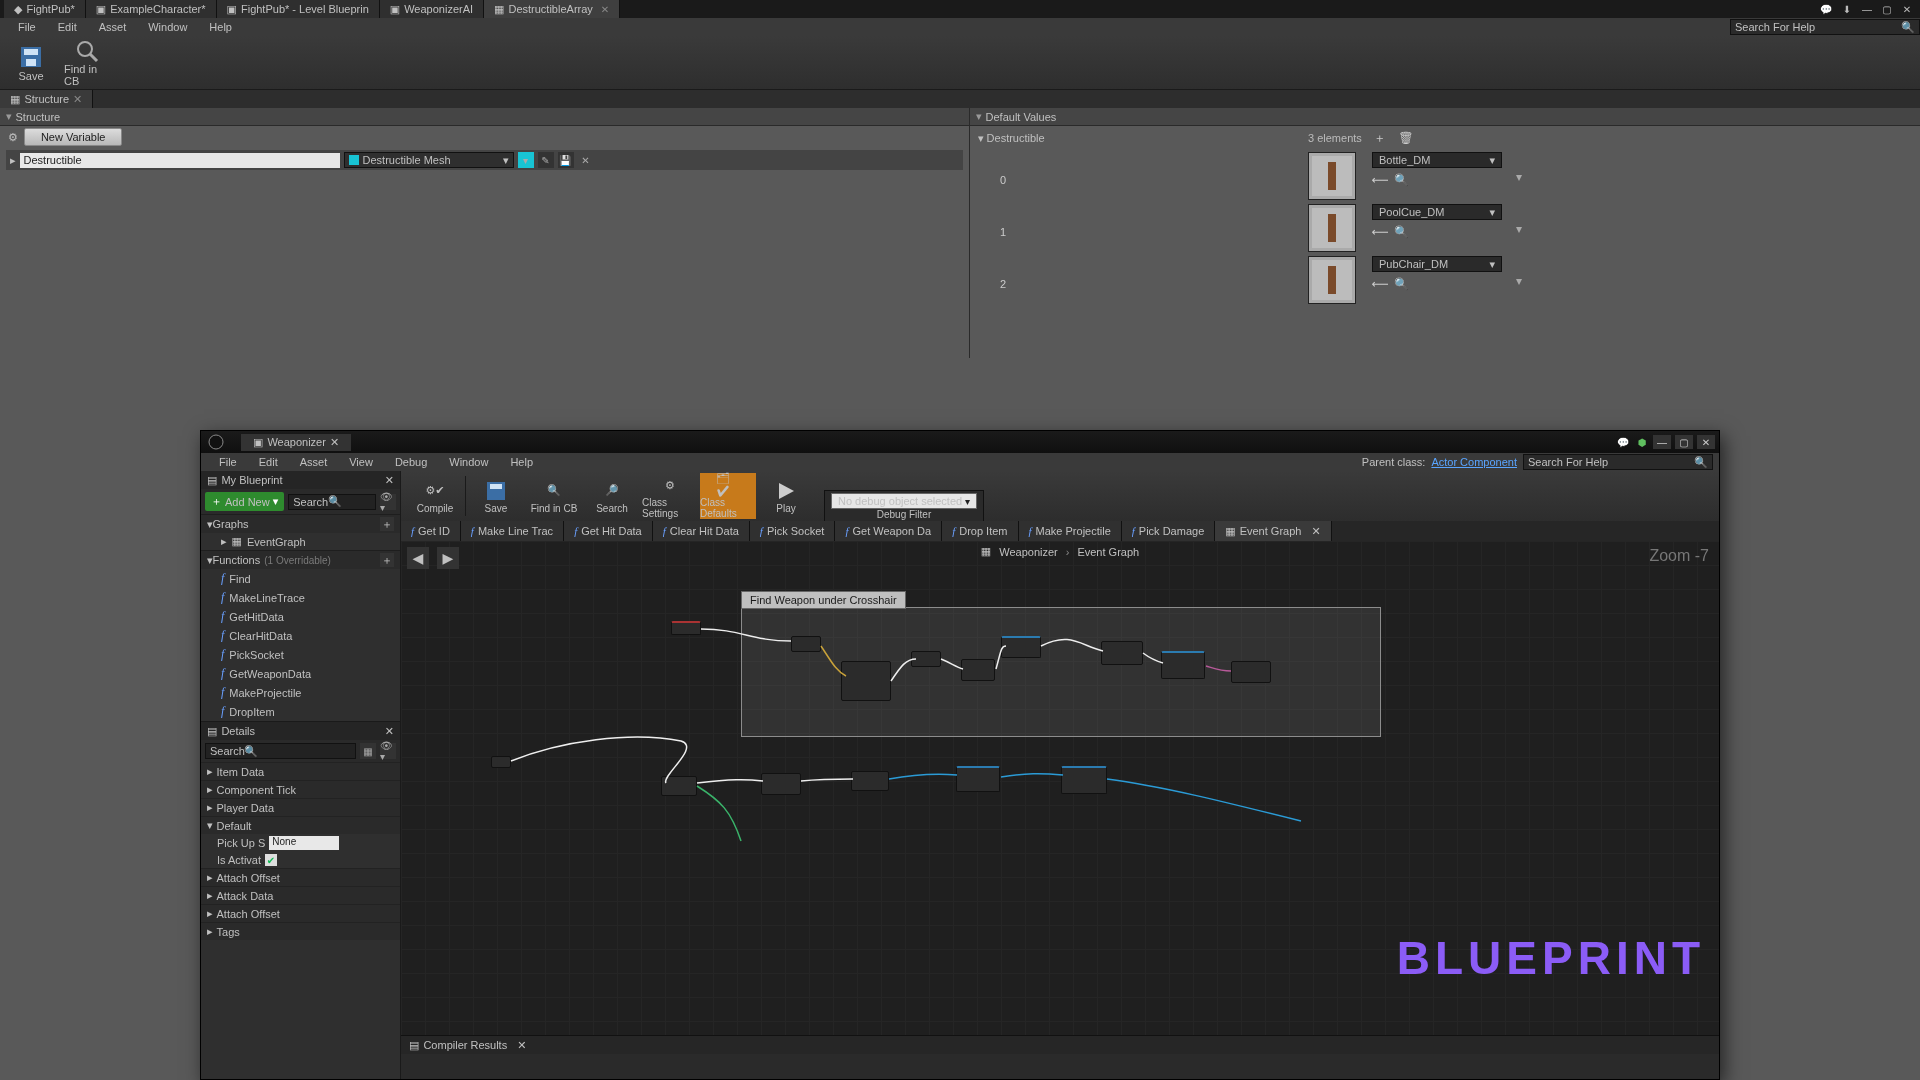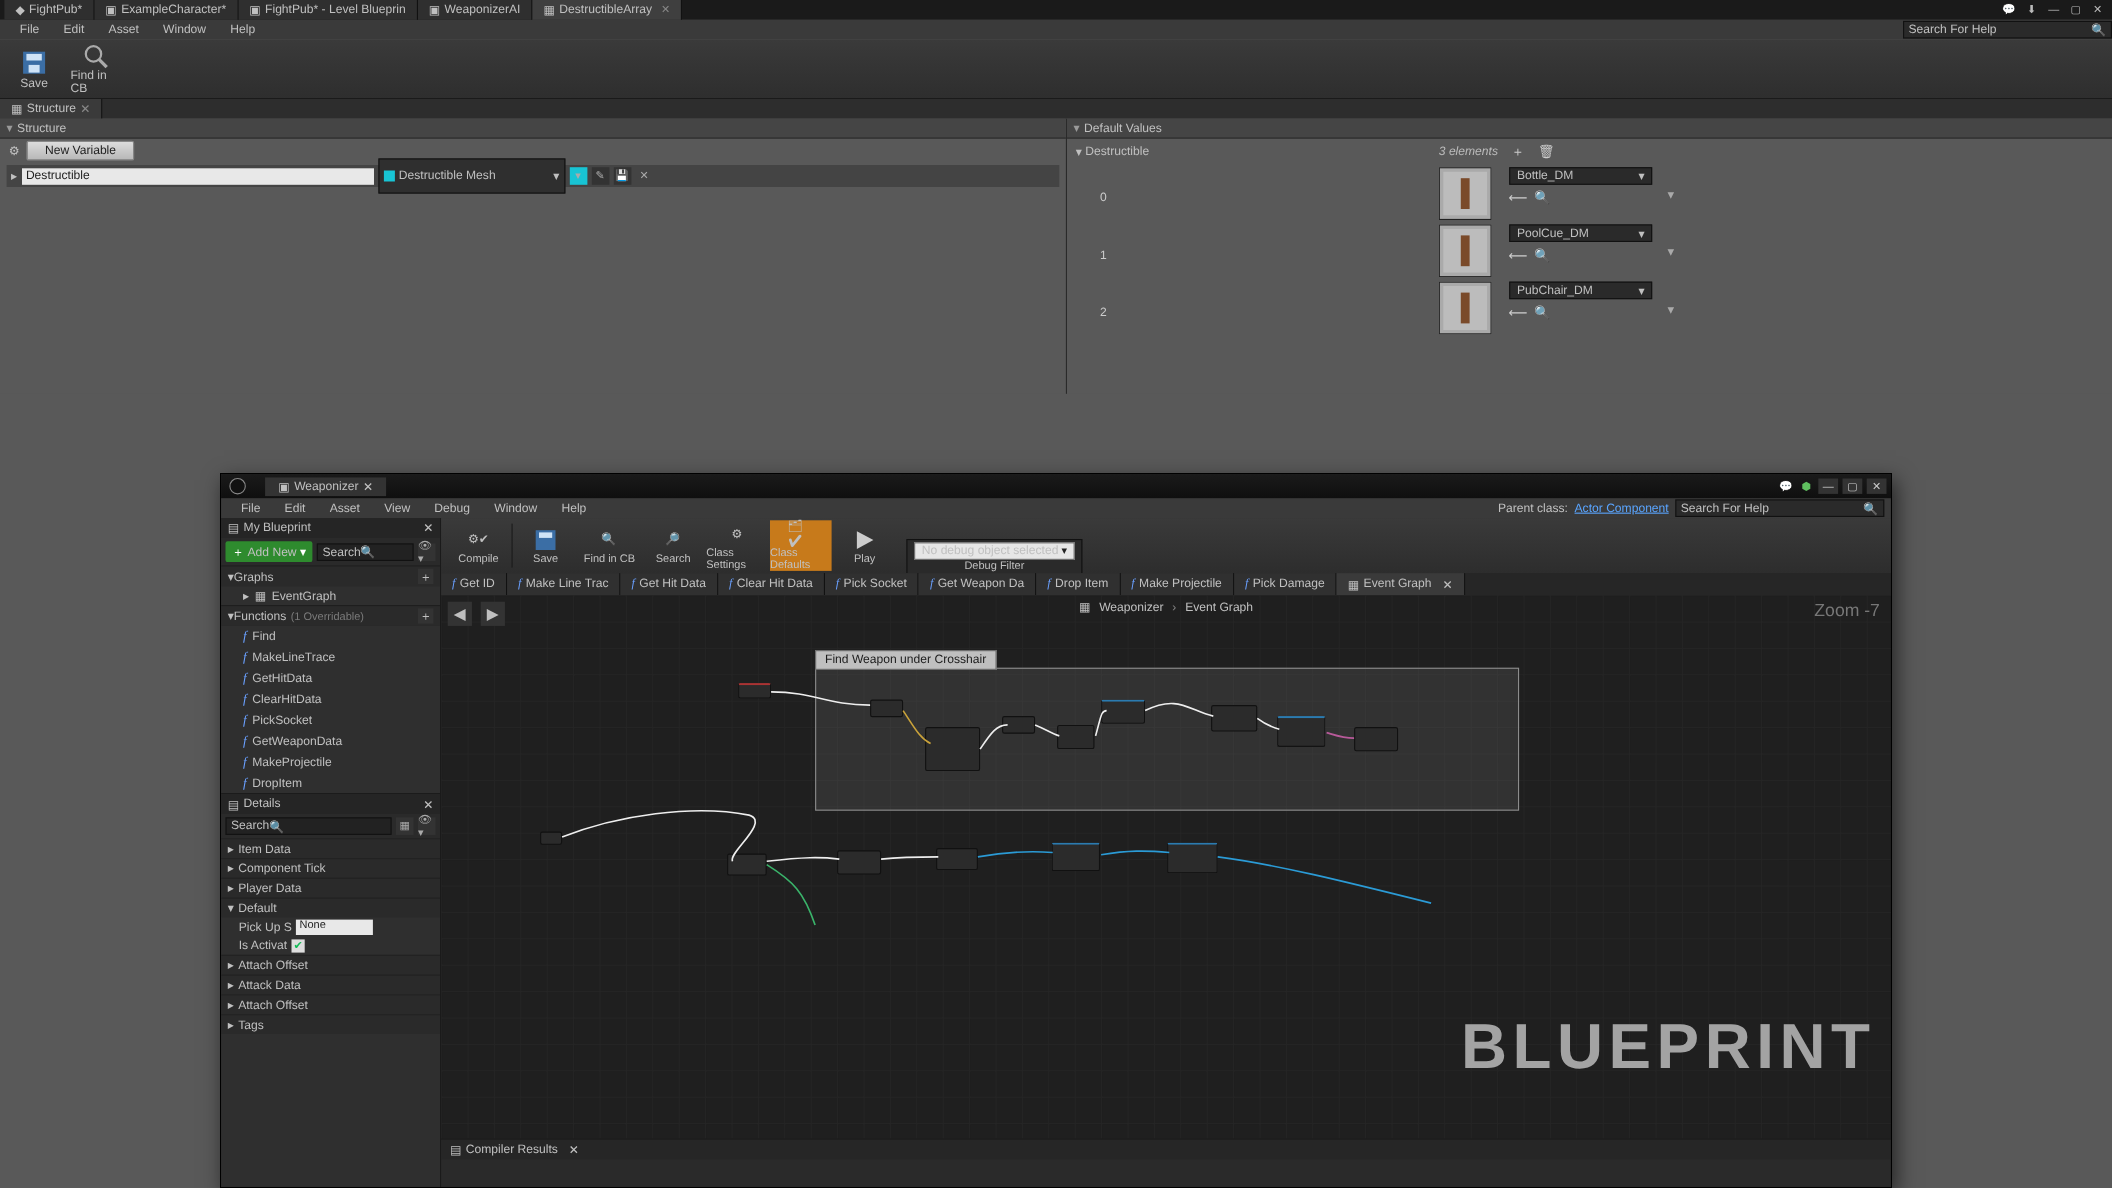--- a/index.html
+++ b/index.html
@@ -29,28 +29,28 @@
 
 .struct-body { display: flex; height: 250px; }
 .struct-left { width: 970px; background: #595959; border-right: 1px solid #2a2a2a; }
 .panel-hdr { height: 18px; background: #454545; display: flex; align-items: center; padding: 0 6px; border-bottom: 1px solid #2a2a2a; }
 .panel-hdr .arrow { margin-right: 4px; color: #999; }
 .row { display: flex; align-items: center; height: 22px; padding: 0 8px; gap: 6px; }
 .newvar-btn { background: linear-gradient(#dcdcdc,#b8b8b8); color: #222; padding: 2px 16px; border: 1px solid #888; border-radius: 2px; }
 .txtfield { background: #2a2a2a; border: 1px solid #111; height: 15px; width: 130px; }
 .struct-var-row { display: flex; align-items: center; height: 20px; background: #444; margin: 2px 6px; padding: 0 4px; gap: 4px; }
 .var-name-field { background: #e8e8e8; color: #222; height: 15px; flex: 0 0 320px; padding: 0 4px; display: flex; align-items: center; }
-.type-dd { background: #2f2f2f; border: 1px solid #111; height: 32px; width: 170px; display: flex; align-items: center; padding: 0 4px; gap: 4px; }
+.type-dd { background: #2f2f2f; border: 1px solid #111; height: 16px; width: 170px; display: flex; align-items: center; padding: 0 4px; gap: 4px; }
 .cyan-chip { width: 10px; height: 10px; background: #18c4d4; }
 .icon-sq { width: 16px; height: 16px; background: #333; display: flex; align-items: center; justify-content: center; font-size: 10px; color: #aaa; }
 
 .struct-right { flex: 1; background: #595959; }
 .dv-row { display: flex; align-items: center; padding: 4px 8px; gap: 10px; }
 .dv-left { width: 320px; display:flex; align-items:center; }
-.dv-elem-count { color: #bbb; font-style: italic; }
+.dv-elem-count { color: #bbb; }
 .dv-iconbtn { width: 16px; height: 16px; display: inline-flex; align-items: center; justify-content: center; color: #ccc; font-size: 12px; }
 .arr-item { display: flex; align-items: flex-start; padding: 2px 8px; gap: 10px; }
 .arr-idx { width: 320px; padding-left: 22px; padding-top: 22px; color: #ccc; }
 .arr-thumb { width: 48px; height: 48px; background: #aaa; display: flex; align-items: center; justify-content: center; border: 1px solid #222; }
 .arr-ref { background: #2a2a2a; border: 1px solid #111; height: 16px; width: 130px; display: flex; align-items: center; padding: 0 6px; margin-left: 6px; justify-content: space-between; }
 .sm-icons { display: flex; gap: 6px; margin-top: 4px; margin-left: 6px; }
 .chev { color: #aaa; font-size: 12px; padding: 18px 6px 0 4px; }
 
 
 .bp-window { position: absolute; left: 200px; top: 430px; width: 1520px; height: 650px; background: #2a2a2a; border: 1px solid #000; box-shadow: 4px 6px 18px rgba(0,0,0,.6); display: flex; flex-direction: column; }
@@ -99,21 +99,21 @@
 .bp-tabs .t .fic { color:#6aa0ff; font-style:italic; font-family:serif; }
 .bp-tabs .t.eg { background:#3a3a3a; }
 
 .graph { flex:1; position:relative; background:#1f1f1f; overflow:hidden; }
 .graph::before { content:""; position:absolute; inset:0; background-image: linear-gradient(#2a2a2a 1px, transparent 1px), linear-gradient(90deg,#2a2a2a 1px, transparent 1px); background-size: 24px 24px; opacity:.6;}
 .graph-nav { position:absolute; left:6px; top:6px; display:flex; gap:8px; }
 .graph-nav .arrbtn { width:22px;height:22px;background:#333; display:flex;align-items:center;justify-content:center; font-size:14px;}
 .breadcrumb { position:absolute; left:0; right:0; top:4px; display:flex; align-items:center; justify-content:center; gap:8px; color:#ddd; font-size:14px; }
 .breadcrumb .sep { color:#888; }
 .zoom { position:absolute; right:10px; top:6px; color:#777; font-size:16px; }
-.watermark { position:absolute; right:14px; bottom:50px; font-size:58px; font-weight:800; color:#a3a3a3; letter-spacing:5px; }
+.watermark { position:absolute; right:14px; bottom:50px; font-size:46px; font-weight:800; color:#8b5cf6; letter-spacing:5px; }
 .comment-box { position:absolute; background:rgba(190,190,190,.12); border:1px solid #8c8c8c; }
 .comment-title { position:absolute; background:#bfbfbf; color:#1b1b1b; font-size:11px; padding:2px 8px; border:1px solid #666; }
 .node { position:absolute; background:#2b2b2b; border:1px solid #111; border-radius:2px; }
 .wire { position:absolute; pointer-events:none; }
 
 .compiler { height: 44px; background:#2a2a2a; border-top:1px solid #111; display:flex; flex-direction:column;}
 .compiler-tab { height:18px; background:#262626; display:flex; align-items:center; padding:0 8px; gap:4px;}
 .compiler-body { flex:1; background:#222; display:flex; align-items:flex-end; justify-content:flex-end; padding:4px 10px;}
 .clear-link { color:#888; }
 

